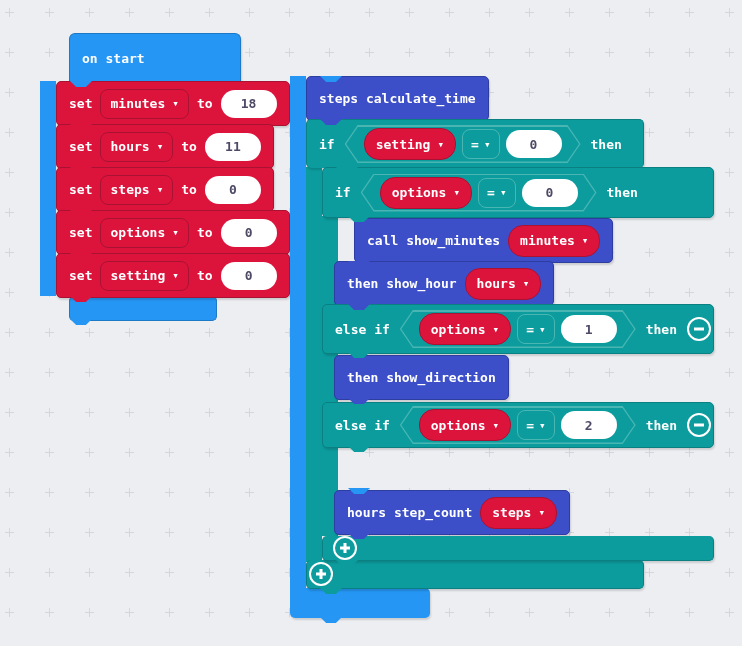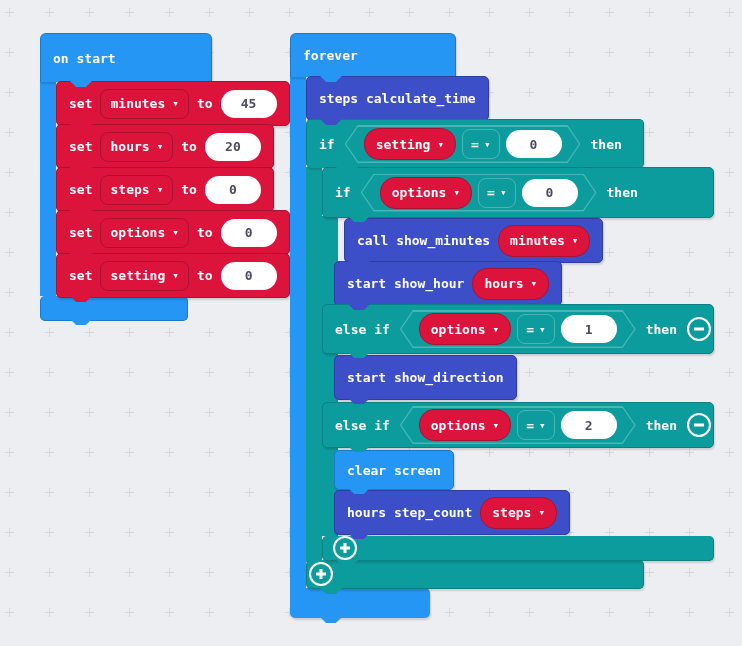--- a/index.html
+++ b/index.html
@@ -11,21 +11,21 @@
   }
   .cross{position:absolute;width:9px;height:9px;pointer-events:none;}
   .cross::before{content:"";position:absolute;left:0;top:4px;width:9px;height:1px;background:var(--cross);}
   .cross::after{content:"";position:absolute;left:4px;top:0;width:1px;height:9px;background:var(--cross);}
   .part{position:absolute;}
   .blk{position:absolute;display:flex;align-items:center;gap:8px;padding:0 12px;
        border-radius:5px;box-shadow:1px 2px 2px rgba(0,0,0,.14);}
   .trow{position:absolute;display:flex;align-items:center;gap:10px;padding:0 12px;
        border-radius:5px;box-shadow:1px 2px 2px rgba(0,0,0,.14);}
 
-  .blue{background:var(--blue);border:1px solid var(--blue-border);}
+  .blue{background:var(--blue);border:1px solid var(--blue-border);margin-left:29px;}
   .blue-nb{background:var(--blue);}
   .indigo{background:var(--indigo);border:1px solid var(--indigo-border);}
   .red{background:var(--red);border:1px solid var(--red-border);}
   .teal{background:var(--teal);border:1px solid var(--teal-border);}
   .teal-nb{background:var(--teal);}
   .nobtop{border-top:none;}
   .nobbot{border-bottom:none;}
 
   .bump{position:absolute;width:22px;height:6px;clip-path:polygon(0 0,100% 0,72% 100%,28% 100%);}
   .bump.b-blue{background:var(--blue);}
@@ -373,30 +373,30 @@
     <span class="t">on start</span>
   </div>
 
   <div class="blk red" style="left:56px;top:81px;height:43px;">
     <span class="t">set</span>
     <span class="dd">
       <span class="t">minutes</span>
       <span class="arrow">▾</span>
     </span>
     <span class="t">to</span>
-    <span class="num">45</span>
+    <span class="num">18</span>
   </div>
   <div class="blk red" style="left:56px;top:124px;height:43px;">
     <span class="t">set</span>
     <span class="dd">
       <span class="t">hours</span>
       <span class="arrow">▾</span>
     </span>
     <span class="t">to</span>
-    <span class="num">20</span>
+    <span class="num">11</span>
   </div>
   <div class="blk red" style="left:56px;top:167px;height:43px;">
     <span class="t">set</span>
     <span class="dd">
       <span class="t">steps</span>
       <span class="arrow">▾</span>
     </span>
     <span class="t">to</span>
     <span class="num">0</span>
   </div>
@@ -422,23 +422,20 @@
   <div class="bump b-blue" style="left:70px;top:81px;"></div>
   <div class="bump b-red" style="left:70px;top:124px;"></div>
   <div class="bump b-red" style="left:70px;top:167px;"></div>
   <div class="bump b-red" style="left:70px;top:210px;"></div>
   <div class="bump b-red" style="left:70px;top:253px;"></div>
   <div class="bump b-red" style="left:70px;top:296px;"></div>
   <div class="bump b-blue" style="left:70px;top:319px;"></div>
 
   <div class="part blue-nb" style="left:290px;top:76px;width:16px;height:514px;"></div>
   <div class="part blue-nb" style="left:290px;top:588px;width:140px;height:30px;border-radius:0 5px 5px 5px;box-shadow:1px 2px 2px rgba(0,0,0,.14);"></div>
-  <div class="blk blue nobbot" style="left:290px;top:33px;width:140px;height:43px;border-radius:6px 6px 0 0;">
-    <span class="t">forever</span>
-  </div>
 
   <div class="blk indigo" style="left:306px;top:76px;height:43px;">
     <span class="t">steps calculate_time</span>
   </div>
 
   <div class="part teal-nb" style="left:306px;top:167px;width:16px;height:395px;"></div>
   <div class="trow teal nobbot" style="left:306px;top:119px;width:312px;height:48px;">
     <span class="t">if</span>
     <span class="hex">
       <span class="hexin"></span>
@@ -469,29 +466,29 @@
       </span>
       <span class="opbox">
         <span class="t">=</span>
         <span class="arrow">▾</span>
       </span>
       <span class="num">0</span>
     </span>
     <span class="t">then</span>
   </div>
 
-  <div class="blk indigo" style="left:344px;top:218px;height:43px;">
+  <div class="blk indigo" style="left:354px;top:218px;height:43px;">
     <span class="t">call show_minutes</span>
     <span class="pill">
       <span class="t">minutes</span>
       <span class="arrow">▾</span>
     </span>
   </div>
   <div class="blk indigo" style="left:334px;top:261px;height:43px;">
-    <span class="t">start show_hour</span>
+    <span class="t">then show_hour</span>
     <span class="pill">
       <span class="t">hours</span>
       <span class="arrow">▾</span>
     </span>
   </div>
 
   <div class="trow teal" style="left:322px;top:304px;width:366px;height:48px;">
     <span class="t">else if</span>
     <span class="hex">
       <span class="hexin"></span>
@@ -502,44 +499,41 @@
       <span class="opbox">
         <span class="t">=</span>
         <span class="arrow">▾</span>
       </span>
       <span class="num">1</span>
     </span>
     <span class="t">then</span>
     <span class="cbtn"></span>
   </div>
   <div class="blk indigo" style="left:334px;top:355px;height:43px;">
-    <span class="t">start show_direction</span>
+    <span class="t">then show_direction</span>
   </div>
 
   <div class="trow teal" style="left:322px;top:402px;width:366px;height:44px;">
     <span class="t">else if</span>
     <span class="hex">
       <span class="hexin"></span>
       <span class="pill">
         <span class="t">options</span>
         <span class="arrow">▾</span>
       </span>
       <span class="opbox">
         <span class="t">=</span>
         <span class="arrow">▾</span>
       </span>
       <span class="num">2</span>
     </span>
     <span class="t">then</span>
     <span class="cbtn"></span>
   </div>
 
-  <div class="blk blue" style="left:334px;top:450px;height:38px;">
-    <span class="t">clear screen</span>
-  </div>
   <div class="blk indigo" style="left:334px;top:490px;height:43px;">
     <span class="t">hours step_count</span>
     <span class="pill">
       <span class="t">steps</span>
       <span class="arrow">▾</span>
     </span>
   </div>
 
   <div class="trow teal nobtop" style="left:322px;top:536px;width:366px;height:24px;">
     <span class="cbtn plus bar-plus" style="left:10px;"></span>

